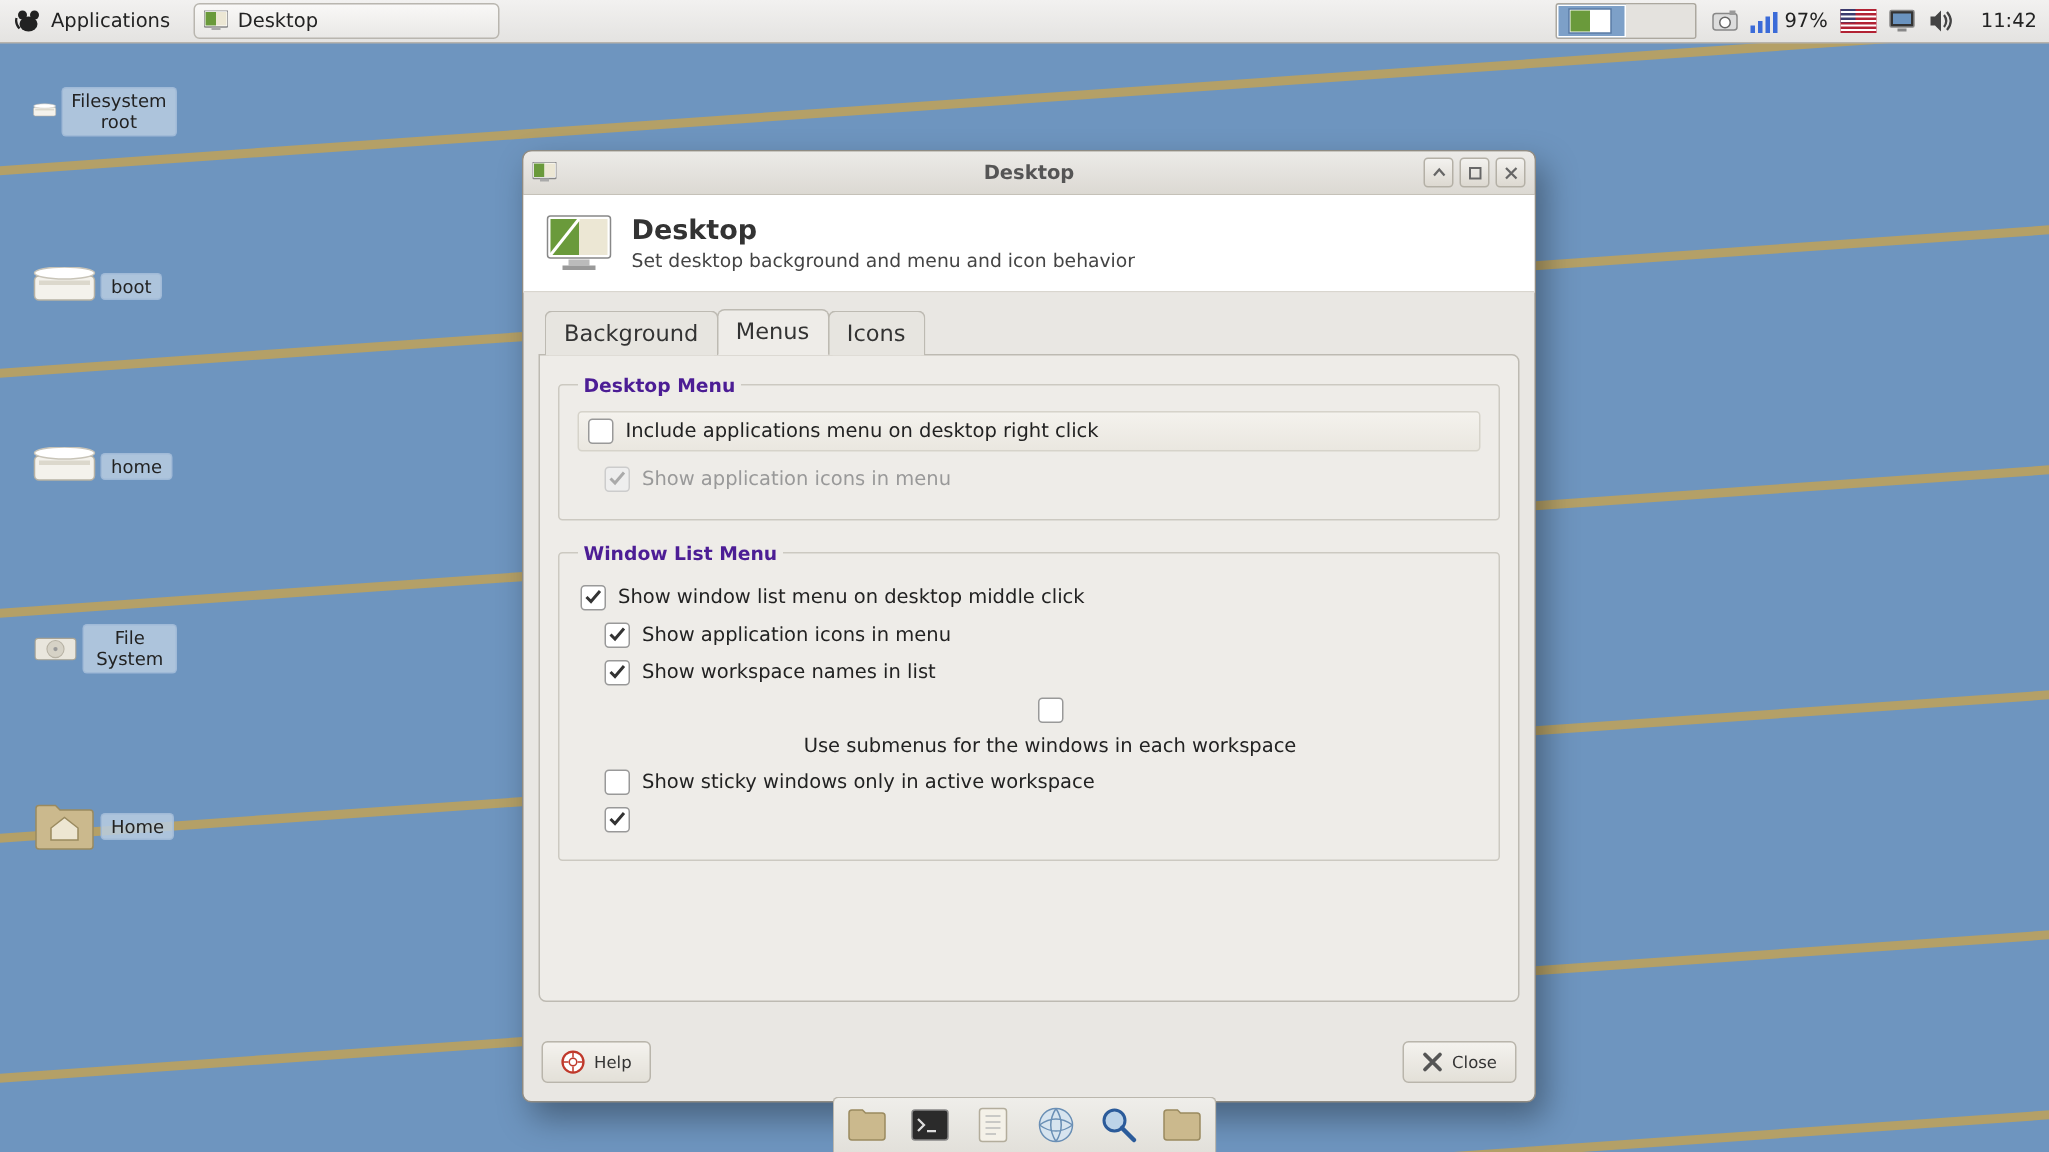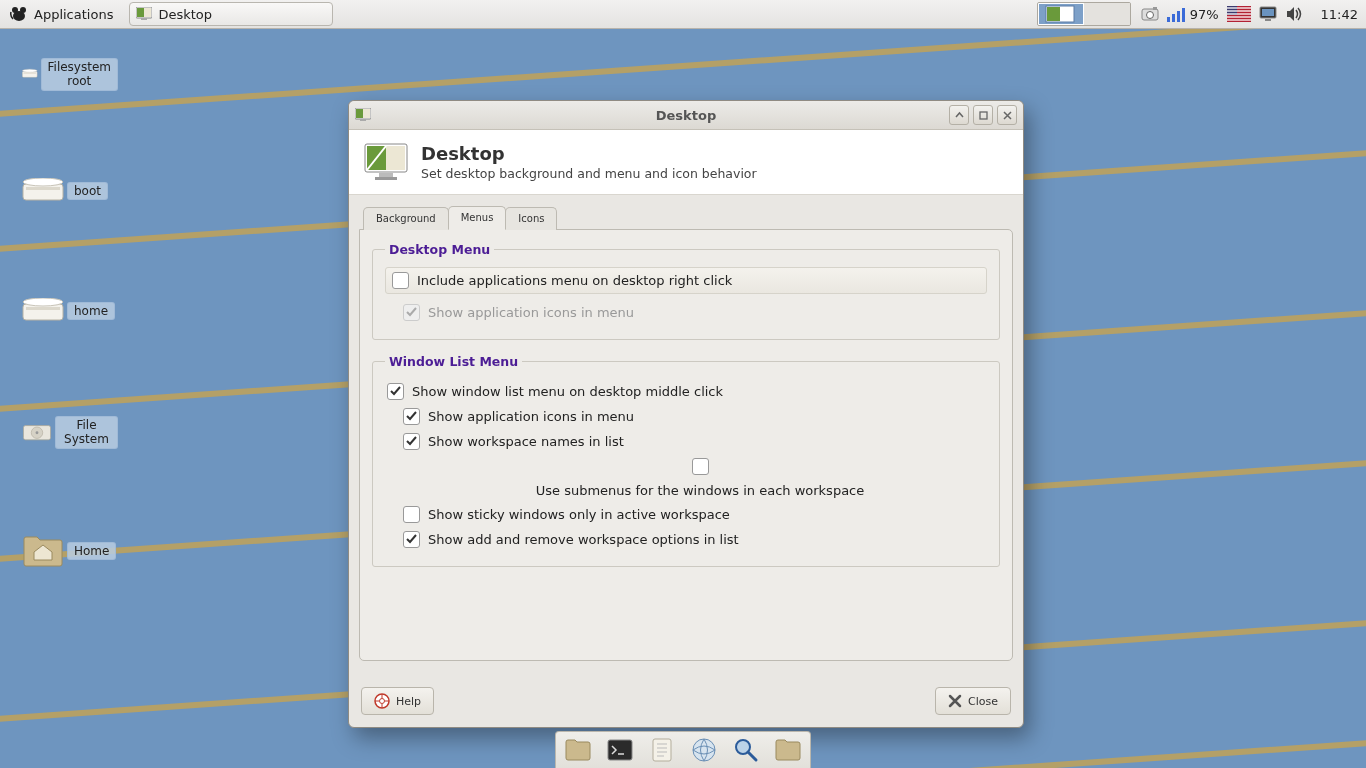--- a/index.html
+++ b/index.html
@@ -29,21 +29,21 @@
 .titlebar{height:28px;background:linear-gradient(#ecebe8,#dcd9d3);border-bottom:1px solid #c5c1b8;display:flex;align-items:center;border-radius:6px 6px 0 0;position:relative;}
 .titlebar .ticon{margin:0 6px;}
 .titlebar .ttext{position:absolute;left:0;right:0;text-align:center;font-weight:bold;color:#555;}
 .titlebar .tbtns{position:absolute;right:6px;display:flex;gap:4px;}
 .tb{width:18px;height:18px;border:1px solid #b4b0a6;border-radius:3px;background:linear-gradient(#f3f2ef,#ddd9d1);display:flex;align-items:center;justify-content:center;font-size:11px;color:#666;}
 .header{background:#fff;border-bottom:1px solid #d9d6cf;padding:12px 14px;display:flex;gap:12px;align-items:center;}
 .header h2{margin:0;font-size:18px;font-weight:bold;color:#333;}
 .header p{margin:2px 0 0 0;font-size:12.5px;color:#444;}
 .body{padding:10px 10px 16px 10px;}
 .tabs{display:flex;align-items:flex-end;padding-left:4px;}
-.tab{padding:5px 12px 6px;border:1px solid #bdbab2;border-bottom:none;border-radius:5px 5px 0 0;background:#e7e5e0;margin-right:-1px;font-size:10px;color:#333;position:relative;top:1px;}
+.tab{padding:5px 12px 6px;border:1px solid #bdbab2;border-bottom:none;border-radius:5px 5px 0 0;background:#e7e5e0;margin-right:-1px;font-size:15px;color:#333;position:relative;top:1px;}
 .tab.active{background:#eeece8;z-index:2;border-bottom:1px solid #eeece8;}
 .tabpage{border:1px solid #bdbab2;border-radius:0 5px 5px 5px;background:#eeece8;padding:12px 12px 18px;min-height:400px;}
 fieldset{border:1px solid #ccc9c1;border-radius:3px;padding:10px 12px 14px;margin:0 0 14px 0;}
 legend{padding:0 4px;font-weight:bold;color:#4c1d95;font-size:12.5px;}
 .chkrow{display:flex;align-items:center;gap:8px;padding:4px 2px;font-size:13px;}
 .chkrow.full{background:linear-gradient(#f4f2ed,#eae7e0);border:1px solid #d6d3ca;border-radius:3px;padding:4px 6px;margin-bottom:6px;}
 .chkrow.disabled{color:#999;}
 .chk{width:15px;height:15px;border:1px solid #999;border-radius:3px;background:#fff;display:inline-flex;align-items:center;justify-content:center;flex-shrink:0;}
 .chk svg{display:none;}
 .chk.on svg{display:block;}
@@ -297,21 +297,20 @@
         <div class="chkrow indent1">
           <span class="chk"></span>
           <span>Show sticky windows only in active workspace</span>
         </div>
         <div class="chkrow indent1">
           <span class="chk on">
               <svg width="11" height="11">
                 <path d="M1 5 L4 8 L10 1" stroke="#333" stroke-width="2" fill="none"></path>
               </svg>
             </span>
-          <span>Show add and remove workspace options in list</span>
         </div>
       </fieldset>
 
     </div>
   </div>
 
   <div class="footer">
     <div class="btn">
       <span class="icn">
         <svg width="16" height="16" viewBox="0 0 16 16">

